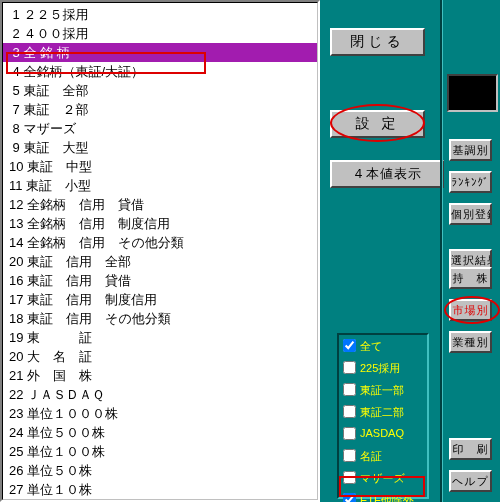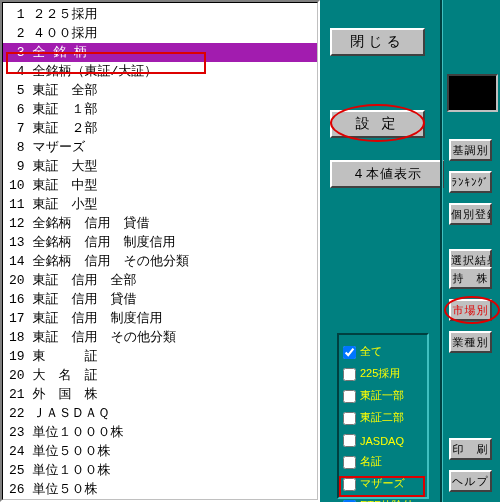--- a/index.html
+++ b/index.html
@@ -1,43 +1,42 @@
 <!DOCTYPE html>
 <html><head>
 <meta charset="utf-8">
 <style>
 html,body{margin:0;padding:0;font-family:"MS PGothic","MS Gothic",sans-serif;font-size:13px}
 body{background:#008080;width:500px;height:502px;position:relative;overflow:hidden}
 .list-panel{position:absolute;left:0;top:0;width:320px;height:502px;background:#fff;border:2px solid;border-color:#808080 #fff #fff #808080;box-sizing:border-box;overflow:hidden}
 .list-inner{border:1px solid;border-color:#000 #c0c0c0 #c0c0c0 #000;height:100%;box-sizing:border-box;padding:2px 0}
-.list-row{padding:1px 6px;white-space:pre;color:#000;font-size:13px;line-height:17px;font-family:Liberation Mono, monospace}
+.list-row{padding:1px 6px;white-space:pre;color:#000;font-size:13px;line-height:17px;font-family:Liberation Sans, sans-serif}
 .list-row.selected{background:#a21caf;color:#fff}
 .hl-red{position:absolute;border:2px solid #d00;pointer-events:none;box-sizing:border-box}
 .btn{position:absolute;background:#c0c0c0;border:2px solid;border-color:#fff #404040 #404040 #fff;box-sizing:border-box;text-align:right;display:flex;align-items:center;justify-content:center;font-size:14px;letter-spacing:4px}
 .side-btn{position:absolute;left:449px;width:43px;height:22px;background:#c0c0c0;border:2px solid;border-color:#fff #404040 #404040 #fff;box-sizing:border-box;text-align:center;font-size:11px;line-height:18px;letter-spacing:1px;white-space:nowrap;overflow:hidden}
 .side-btn.red{color:#d00}
 .chk-panel{position:absolute;left:337px;top:333px;width:92px;height:166px;background:#008080;border:2px solid;border-color:#004040 #40c0c0 #40c0c0 #004040;box-sizing:border-box;padding:4px 4px}
-.chk-row{display:flex;align-items:flex-end;height:20px;margin-bottom:2px}
+.chk-row{display:flex;align-items:flex-start;height:20px;margin-bottom:2px}
 .chk-row input{margin:0 4px 0 0;width:13px;height:13px}
 .chk-row label{color:#ff0;font-size:11px;white-space:nowrap}
 .oval{position:absolute;border:2px solid #d00;border-radius:50%;pointer-events:none;box-sizing:border-box}
 .black-box{position:absolute;left:447px;top:74px;width:51px;height:38px;background:#000;border:2px solid;border-color:#404040 #c0c0c0 #c0c0c0 #404040;box-sizing:border-box}
 .vsep{position:absolute;left:440px;top:0;width:2px;height:502px;background:#004040;border-right:1px solid #40c0c0}
 </style>
 </head>
 <body>
 
 <div class="list-panel">
 <div class="list-inner" id="list-inner">
       <div class="list-row"> 1 ２２５採用</div>
       <div class="list-row"> 2 ４００採用</div>
       <div class="list-row selected"> 3 全 銘 柄</div>
       <div class="list-row"> 4 全銘柄（東証/大証）</div>
       <div class="list-row"> 5 東証　全部</div>
-      <div class="list-row"> 6 東証　１部</div>
       <div class="list-row"> 7 東証　２部</div>
       <div class="list-row"> 8 マザーズ</div>
       <div class="list-row"> 9 東証　大型</div>
       <div class="list-row">10 東証　中型</div>
       <div class="list-row">11 東証　小型</div>
       <div class="list-row">12 全銘柄　信用　貸借</div>
       <div class="list-row">13 全銘柄　信用　制度信用</div>
       <div class="list-row">14 全銘柄　信用　その他分類</div>
       <div class="list-row">20 東証　信用　全部</div>
       <div class="list-row">16 東証　信用　貸借</div>

